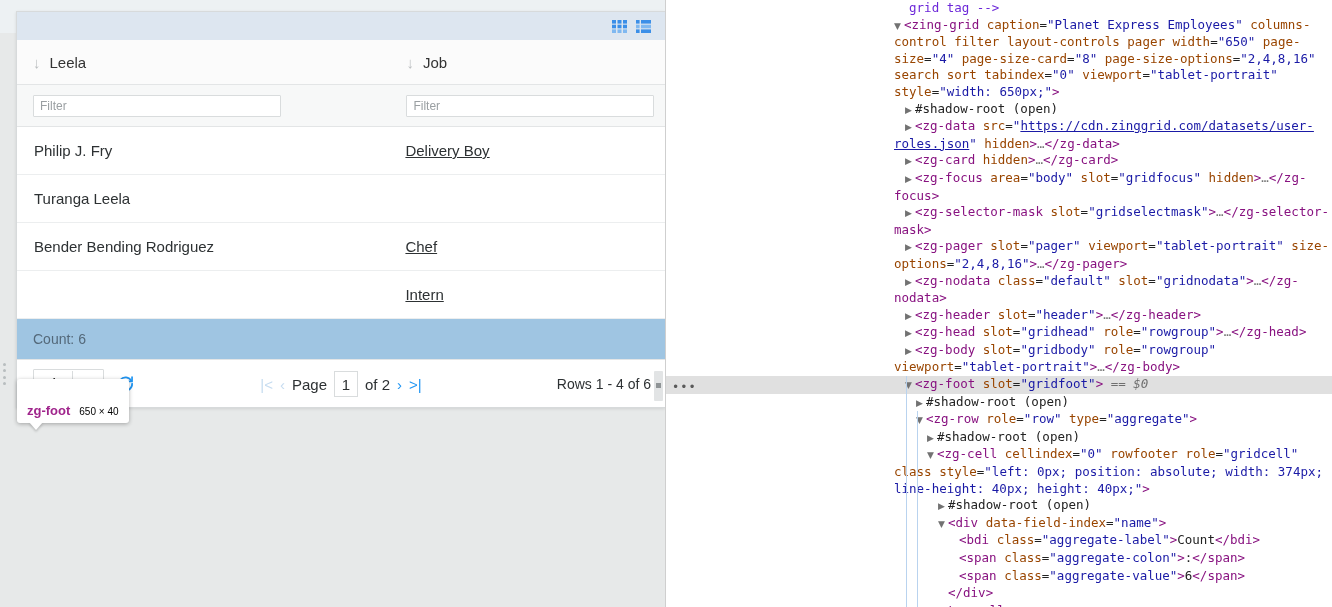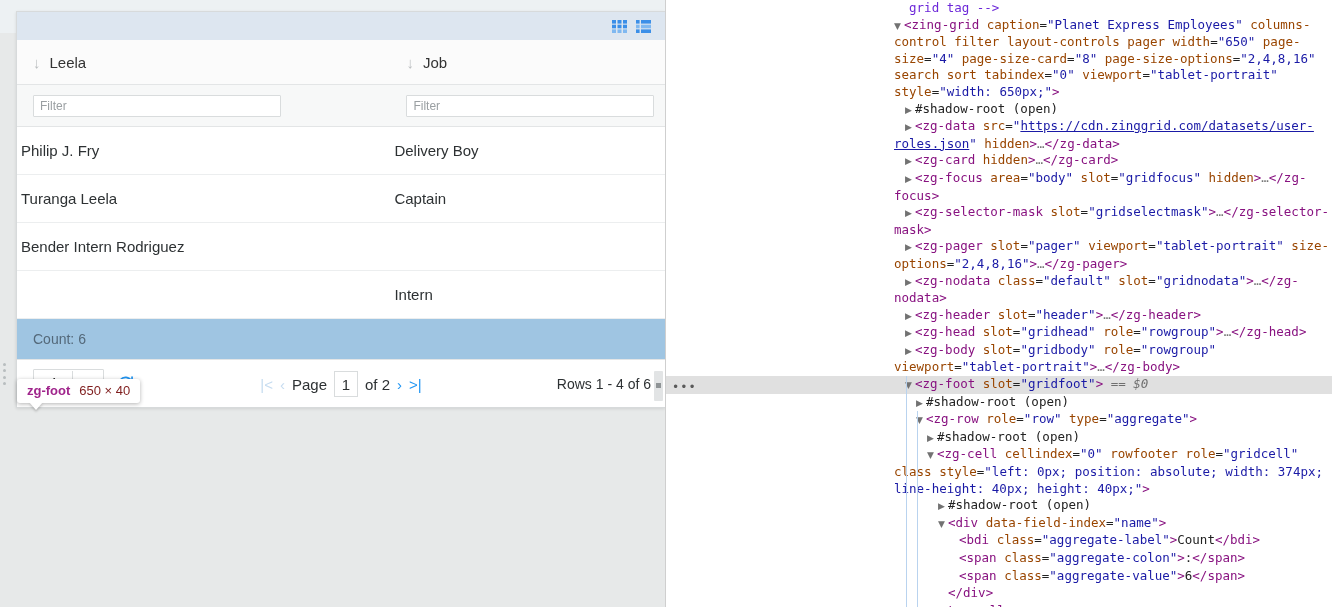--- a/index.html
+++ b/index.html
@@ -89,24 +89,24 @@
   .fcell input::placeholder{color:#9a9fa2;}
 
   
   .zg-row{
     height:48px;border-bottom:1px solid #eceeef;
     display:flex;align-items:center;box-sizing:border-box;background:#fff;
   }
   .zg-row:last-child{border-bottom:1px solid #e3e5e6;}
   .bcell{
     box-sizing:border-box;padding-left:4px;font-size:15px;color:#2d3133;
-    white-space:nowrap;overflow:hidden;
+    white-space:nowrap;overflow:hidden;margin-left:13px;
   }
   .bcell.c0{width:374px;}
-  .bcell.c1{width:275px;}
+  .bcell.c1{width:275px;text-decoration:underline;}
 
   
   .zg-foot{
     height:40px;background:#9fc5e2;
     display:flex;align-items:center;box-sizing:border-box;
   }
   .agg{
     width:374px;box-sizing:border-box;padding-left:16px;
     font-size:14px;color:#54697a;line-height:40px;
   }
@@ -171,21 +171,21 @@
 
   
   .inspect-tip{
     position:absolute;left:17px;top:379px;
     background:#ffffff;border-radius:3px;
     box-shadow:0 1px 4px rgba(0,0,0,.30);
     padding:4px 10px 5px 10px;display:flex;align-items:baseline;gap:9px;
     white-space:nowrap;z-index:50;
   }
   .inspect-tip .tag{color:#a0258c;font-size:13px;font-weight:bold;font-family:"Liberation Sans",sans-serif;}
-  .inspect-tip .dim{color:#7f1d1d;font-size:13px;}
+  .inspect-tip .dim{color:#000000;font-size:10px;}
   .inspect-tip:after{
     content:"";position:absolute;left:12px;bottom:-7px;
     width:0;height:0;border-left:7px solid transparent;
     border-right:7px solid transparent;border-top:8px solid #ffffff;
     filter:drop-shadow(0 2px 1px rgba(0,0,0,.18));
   }
 
   
   .devtools{
     position:absolute;left:665px;top:0;width:667px;height:607px;
@@ -206,21 +206,21 @@
   }
   .dt-row .gutter-dots{
     position:absolute;left:6px;top:3px;color:#5a5a5a;font-size:12px;letter-spacing:1px;
     font-family:"DejaVu Sans Mono",monospace;
   }
   .ind{display:inline-block;}
   .tri{
     display:inline-block;width:10px;color:#727272;font-size:9px;
     font-family:"DejaVu Sans",sans-serif;
   }
-  .tag{color:#881280;}
+  .tag{color:#881280;margin-top:20px;}
   .attr{color:#994500;}
   .val{color:#1a1aa6;}
   .punc{color:#881280;}
   .txt{color:#222;}
   .cmt{color:#6d28d9;}
   .shadow{color:#222;}
   .link{color:#1a1aa6;text-decoration:underline;}
   .eqsel{color:#6f6f6f;font-style:italic;}
   .ell{color:#777;}
 
@@ -282,24 +282,24 @@
           <input type="text" placeholder="Filter" style="">
         </div>
       </div>
 
       <div class="zg-row">
         <div class="bcell c0">Philip J. Fry</div>
         <div class="bcell c1">Delivery Boy</div>
       </div>
       <div class="zg-row">
         <div class="bcell c0">Turanga Leela</div>
-        <div class="bcell c1">Captain</div>
       </div>
       <div class="zg-row">
-        <div class="bcell c0">Bender Intern Rodriguez</div>
+        <div class="bcell c0">Bender Bending Rodriguez</div>
+        <div class="bcell c1">Chef</div>
       </div>
       <div class="zg-row">
         <div class="bcell c0"></div>
         <div class="bcell c1">Intern</div>
       </div>
 
       <div class="zg-foot">
         <div class="agg">Count: 6</div>
       </div>
 

